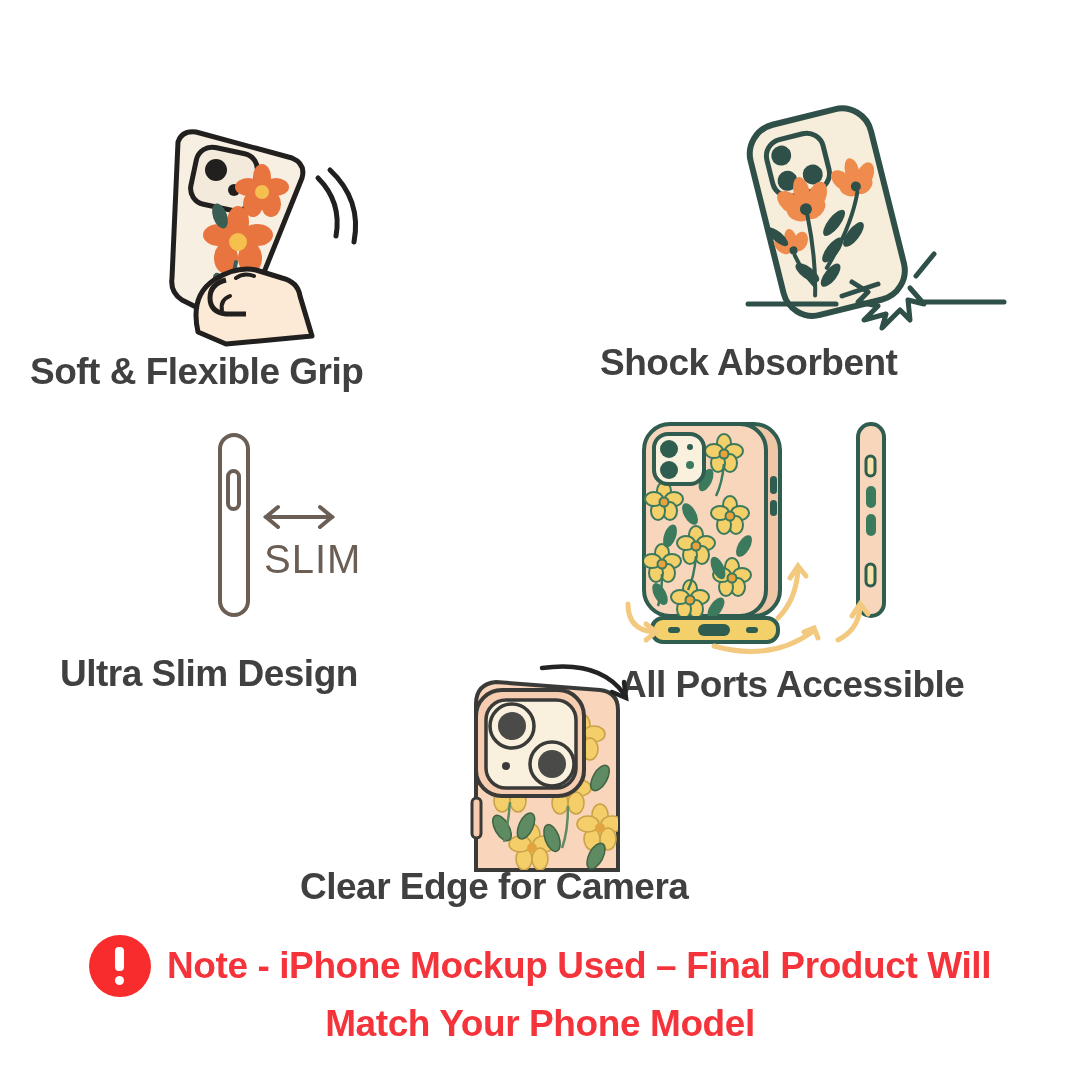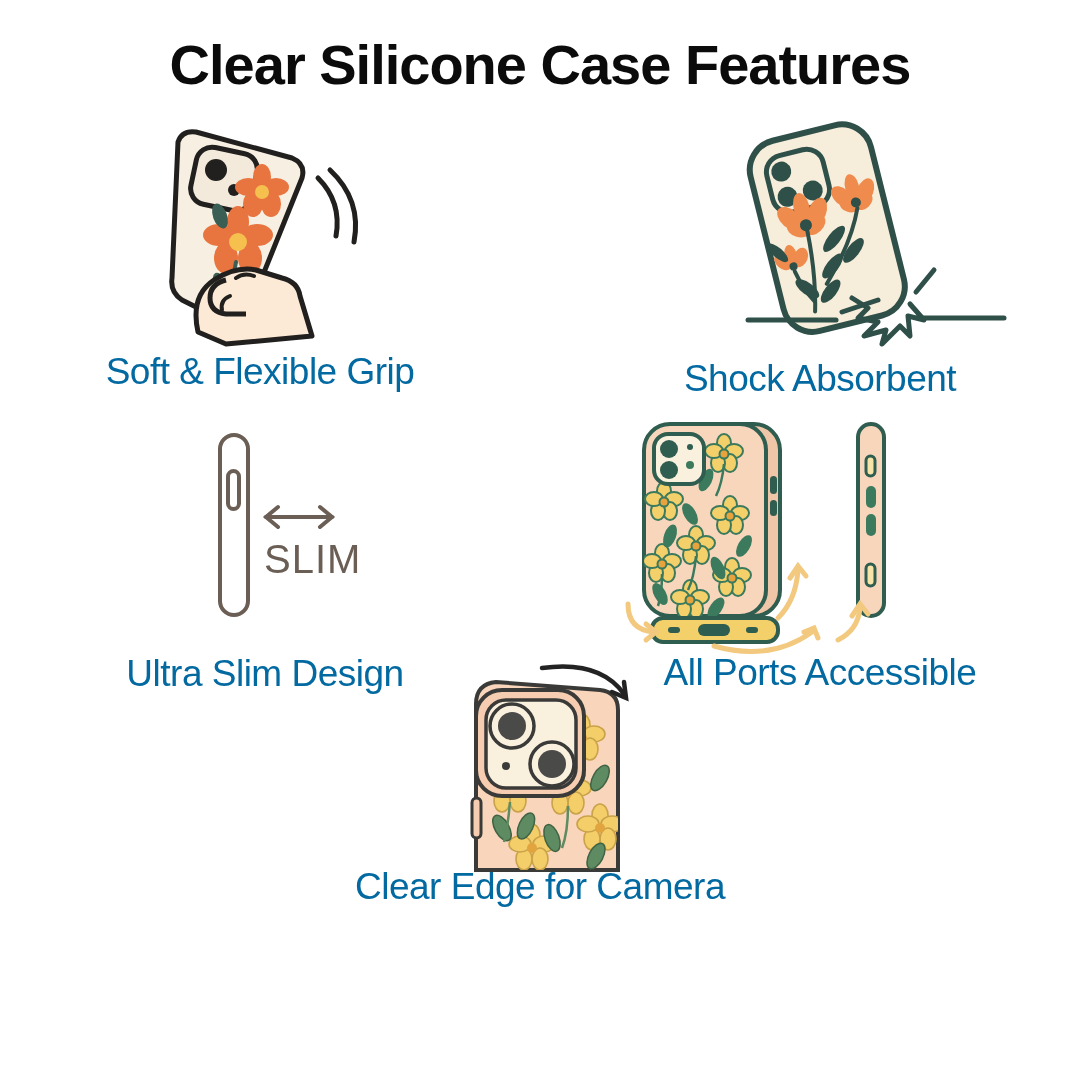--- a/index.html
+++ b/index.html
@@ -40,41 +40,40 @@
   .feature {
     position: absolute;
   }
   .feature .art {
     position: relative;
     width: 100%;
     display: block;
     text-align: right;
   }
   .feature .caption {
-    text-align: center;
     font-size: 37px;
-    font-weight: 400;
-    color: #0369a1;
+    font-weight: 700;
+    color: #404040;
     letter-spacing: -0.5px;
     white-space: nowrap;
     font-family: "Liberation Sans", sans-serif;
   }
 
   
   #feat-grip     { left: 30px;  top: 120px;  width: 460px; }
   #feat-grip .caption  { margin-top: 6px; }
 
-  #feat-shock    { left: 600px; top: 122px;  width: 440px; }
+  #feat-shock    { left: 600px; top: 106px;  width: 440px; }
   #feat-shock .caption { margin-top: 8px; }
 
   #feat-slim     { left: 60px;  top: 425px;  width: 410px; }
   #feat-slim .caption  { margin-top: 28px; }
 
   #feat-ports    { left: 620px; top: 418px;  width: 400px; }
-  #feat-ports .caption { margin-top: 2px; }
+  #feat-ports .caption { margin-top: 14px; }
 
   #feat-camera   { left: 300px; top: 660px;  width: 480px; }
   #feat-camera .caption{ margin-top: 6px; }
 
   
   .note {
     position: absolute;
     left: 0;
     top: 935px;
     width: 1080px;
@@ -137,21 +136,20 @@
     font-family: "Liberation Sans", sans-serif;
   }
 
   svg { display: block; overflow: visible; }
 </style>
 </head>
 <body>
 
 <div class="page">
 
-  <div class="title">Clear Silicone Case Features</div>
 
   <div class="feature" id="feat-grip">
     <div class="art">
       <svg width="460" height="225" viewBox="0 0 460 225">
 
         <path d="M148 22 Q152 10 166 12 L262 38 Q276 44 272 58 L218 192 Q210 208 196 202
                  L152 180 Q140 172 142 158 Z" fill="#F7F0E2" stroke="#22201E" stroke-width="5" stroke-linejoin="round"></path>
 
         <rect x="163" y="30" width="62" height="58" rx="16" transform="rotate(12 194 59)" fill="#F3EADB" stroke="#22201E" stroke-width="5"></rect>
         <circle cx="186" cy="50" r="11" fill="#22201E"></circle>
@@ -405,14 +403,23 @@
 
         <g fill="none" stroke="#232323" stroke-width="4.5" stroke-linecap="round">
           <path d="M242 8 Q300 0 324 34"></path>
           <polyline points="312,32 326,38 324,22"></polyline>
         </g>
       </svg>
     </div>
     <div class="caption">Clear Edge for Camera</div>
   </div>
 
+  <div class="note">
+    <div class="note-line1">
+      <span class="note-icon">
+        <span class="bang"></span>
+      </span>
+      <span class="note-text">Note - iPhone Mockup Used – Final Product Will</span>
+    </div>
+    <div class="note-line2">Match Your Phone Model</div>
+  </div>
 
 </div>
 
 </body></html>

